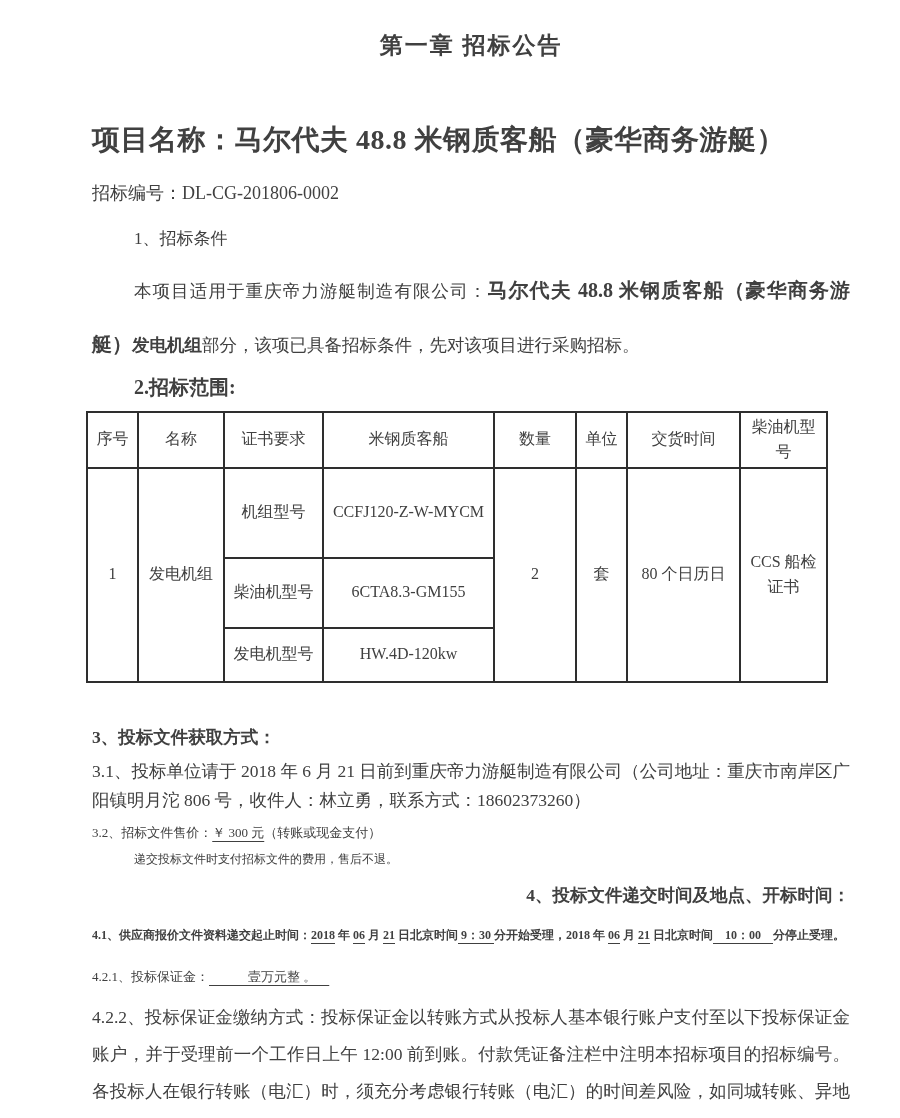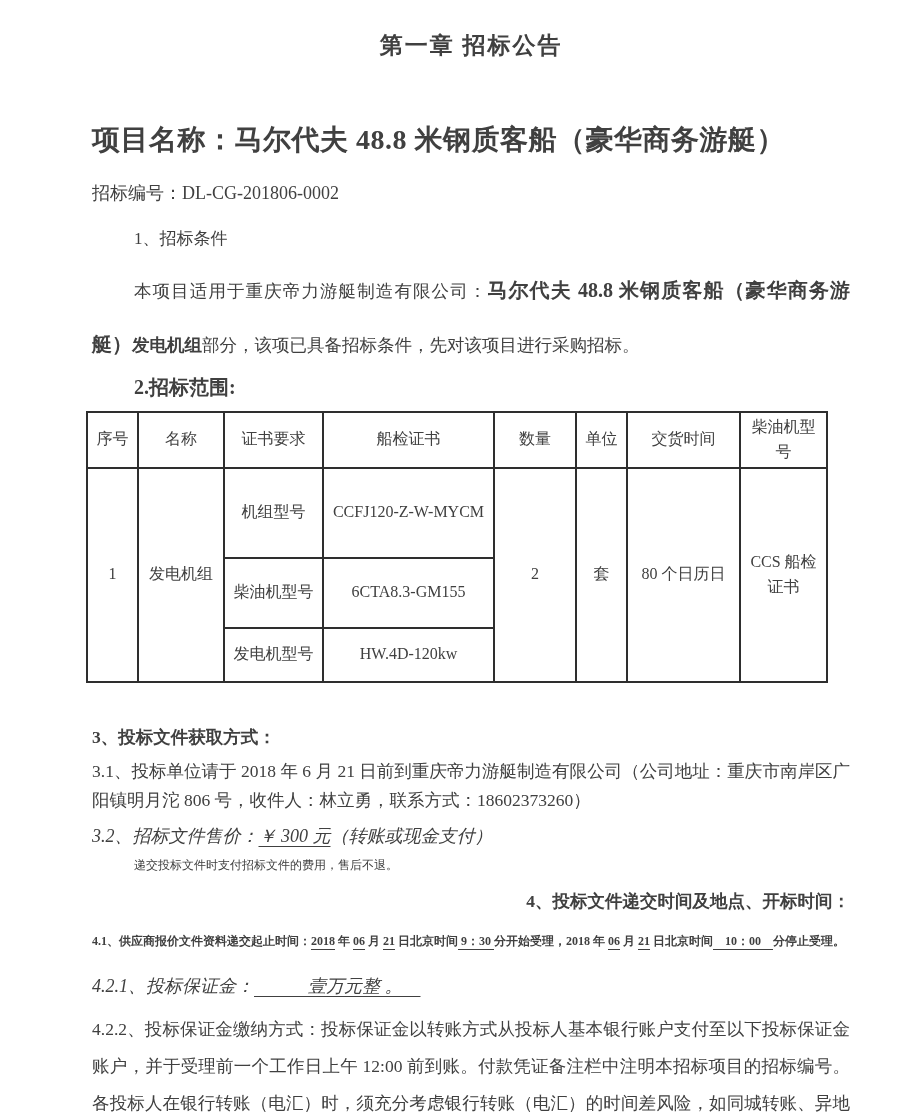--- a/index.html
+++ b/index.html
@@ -77,23 +77,22 @@
     margin:42px 0 0 0;
   }
   .h-bold.s4{margin-top:15px;text-align:right;}
   .para-tight{
     font-size:17.5px;
     line-height:29px;
     text-align:justify;
     margin:8px 0 0 0;
   }
   .line-item{
-    font-size:18px;
+    font-size:13px;
     margin:9px 0 0 0;
-    font-style:italic;
   }
   .note-line{
     font-size:12px;
     margin:9px 0 0 0;
     padding-left:42px;
   }
   .para-wide{
     font-size:12px;
     line-height:36px;
     text-align:justify;
@@ -140,21 +139,21 @@
       <col style="width:82px">
         <col style="width:51px">
         <col style="width:113px">
         <col style="width:87px">
     </colgroup>
     <thead>
       <tr>
         <th>序号</th>
         <th>名称</th>
         <th>证书要求</th>
-        <th>船检证书</th>
+        <th>米钢质客船</th>
         <th>数量</th>
         <th>单位</th>
         <th>交货时间</th>
         <th>柴油机型号</th>
       </tr>
     </thead>
     <tbody>
       <tr class="r1">
         <td rowspan="3">1</td>
         <td rowspan="3">发电机组</td>

